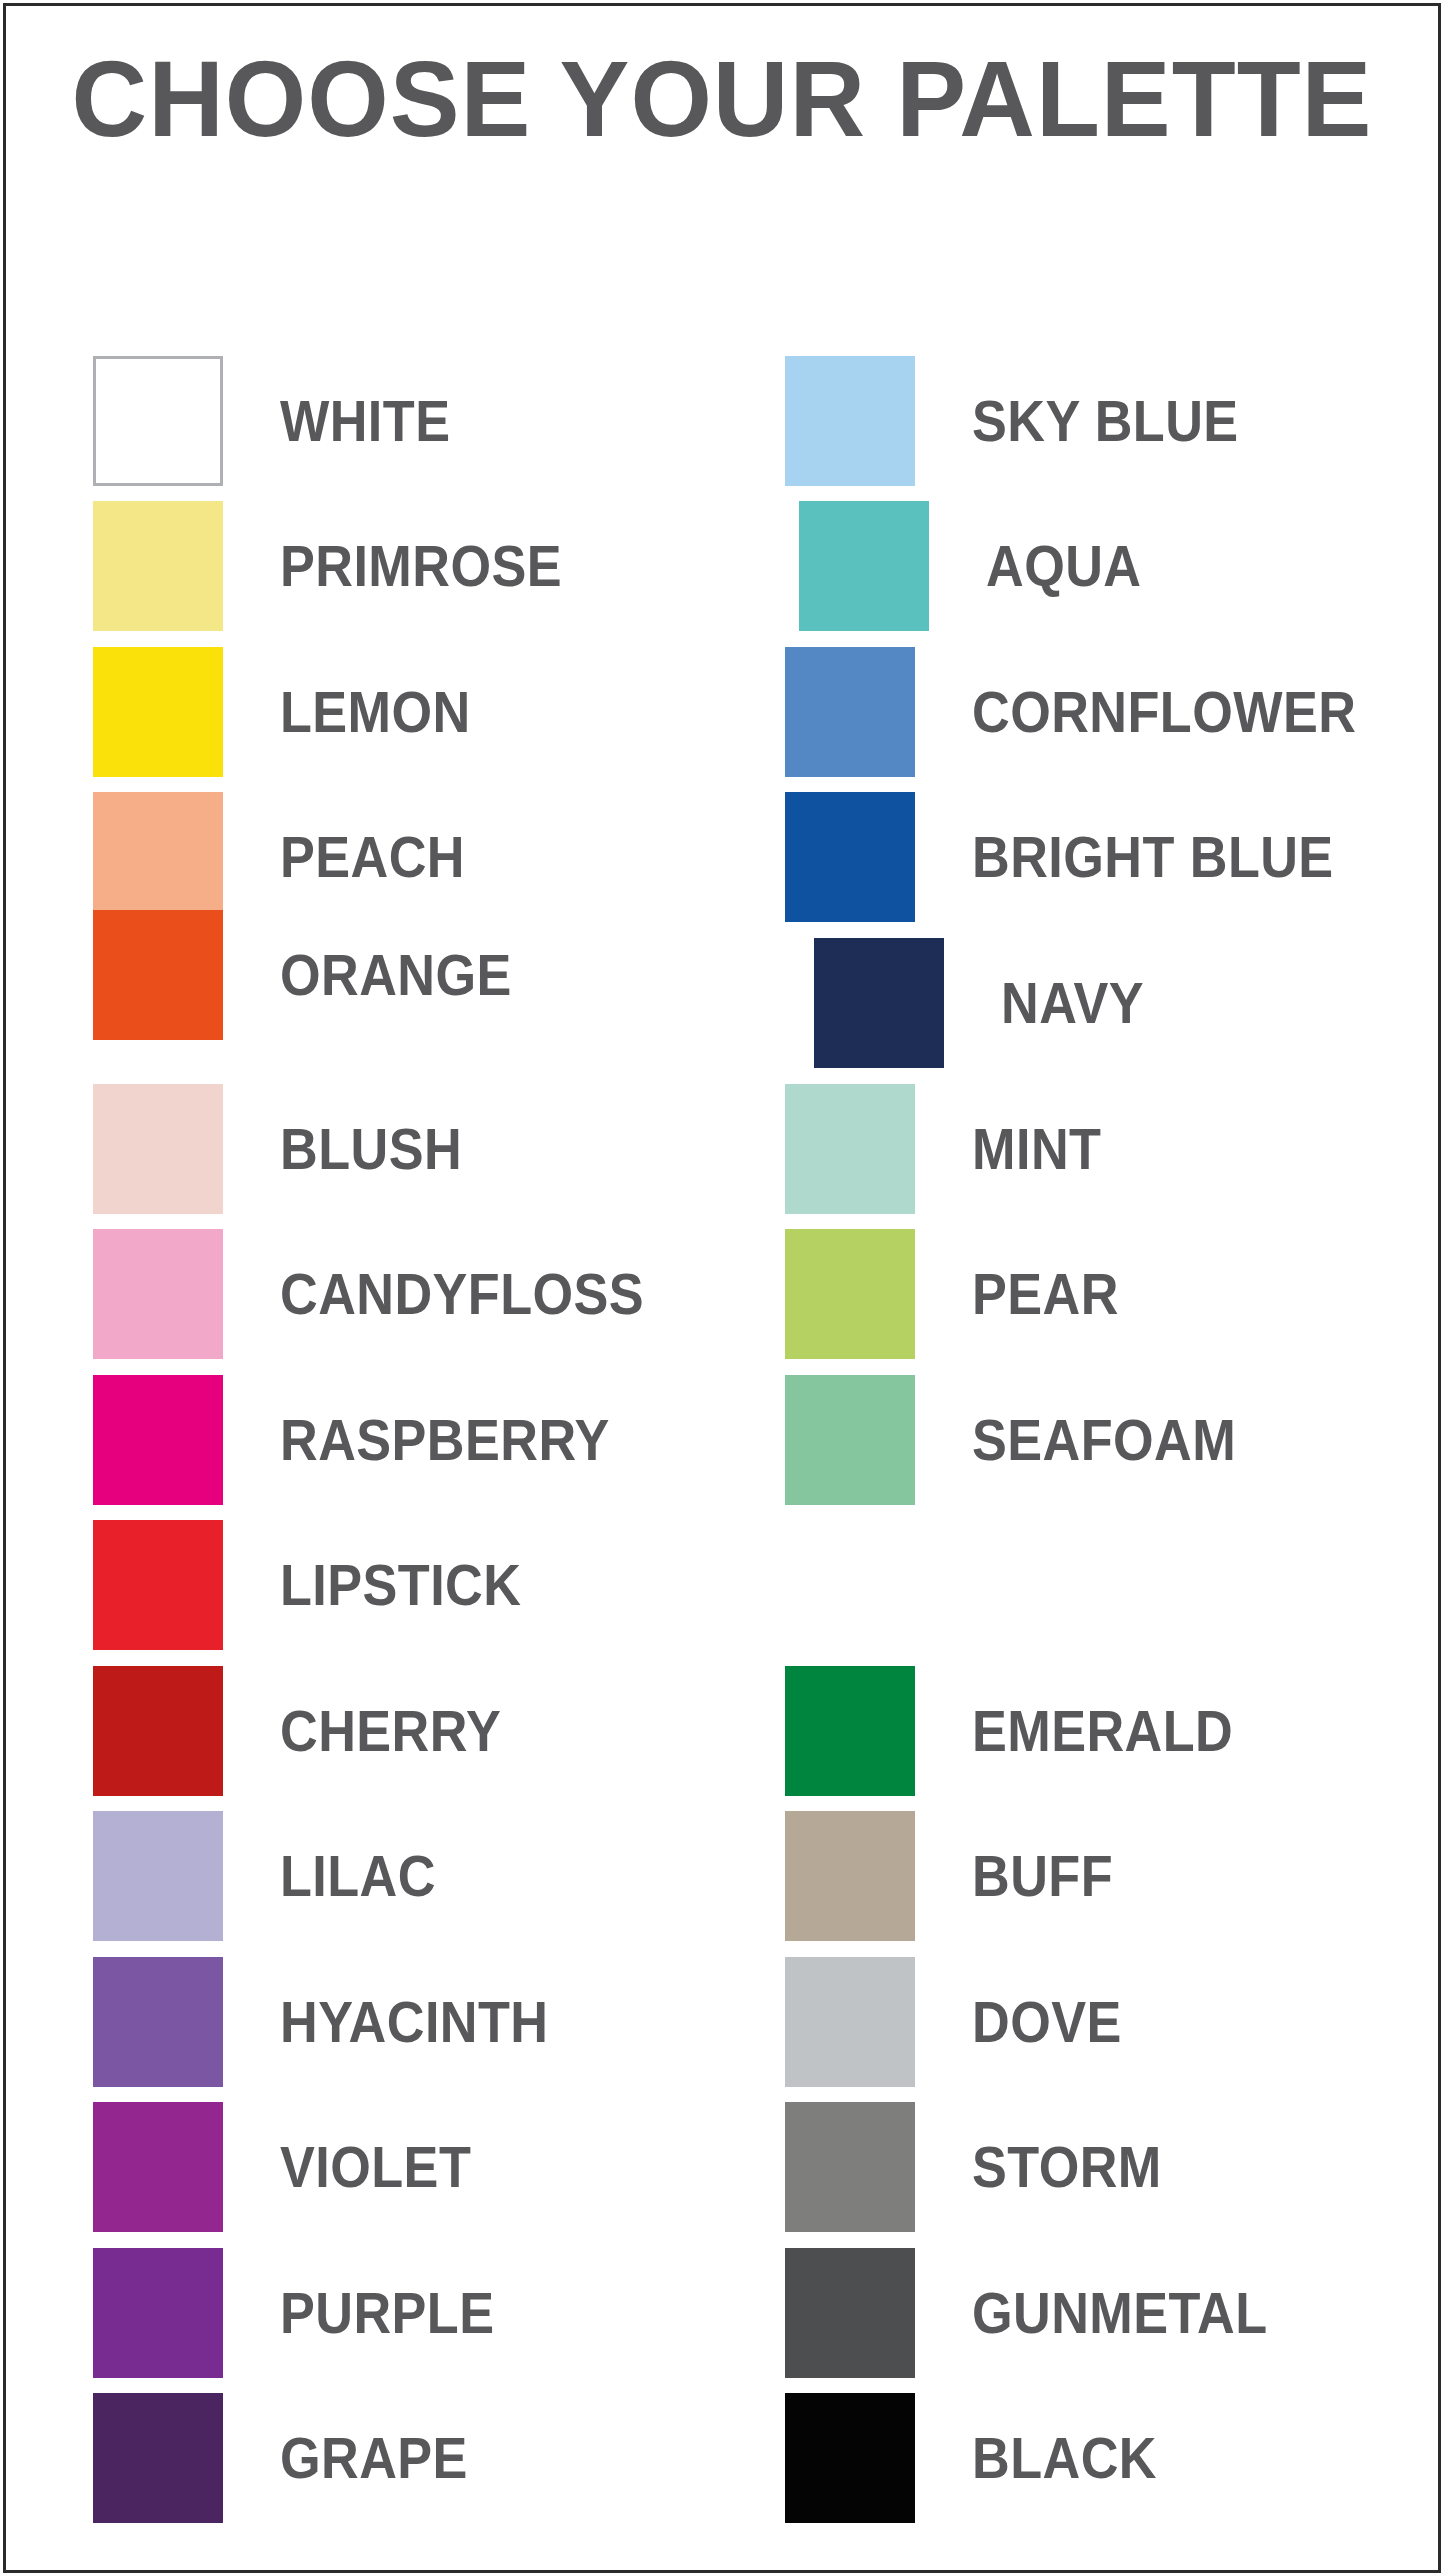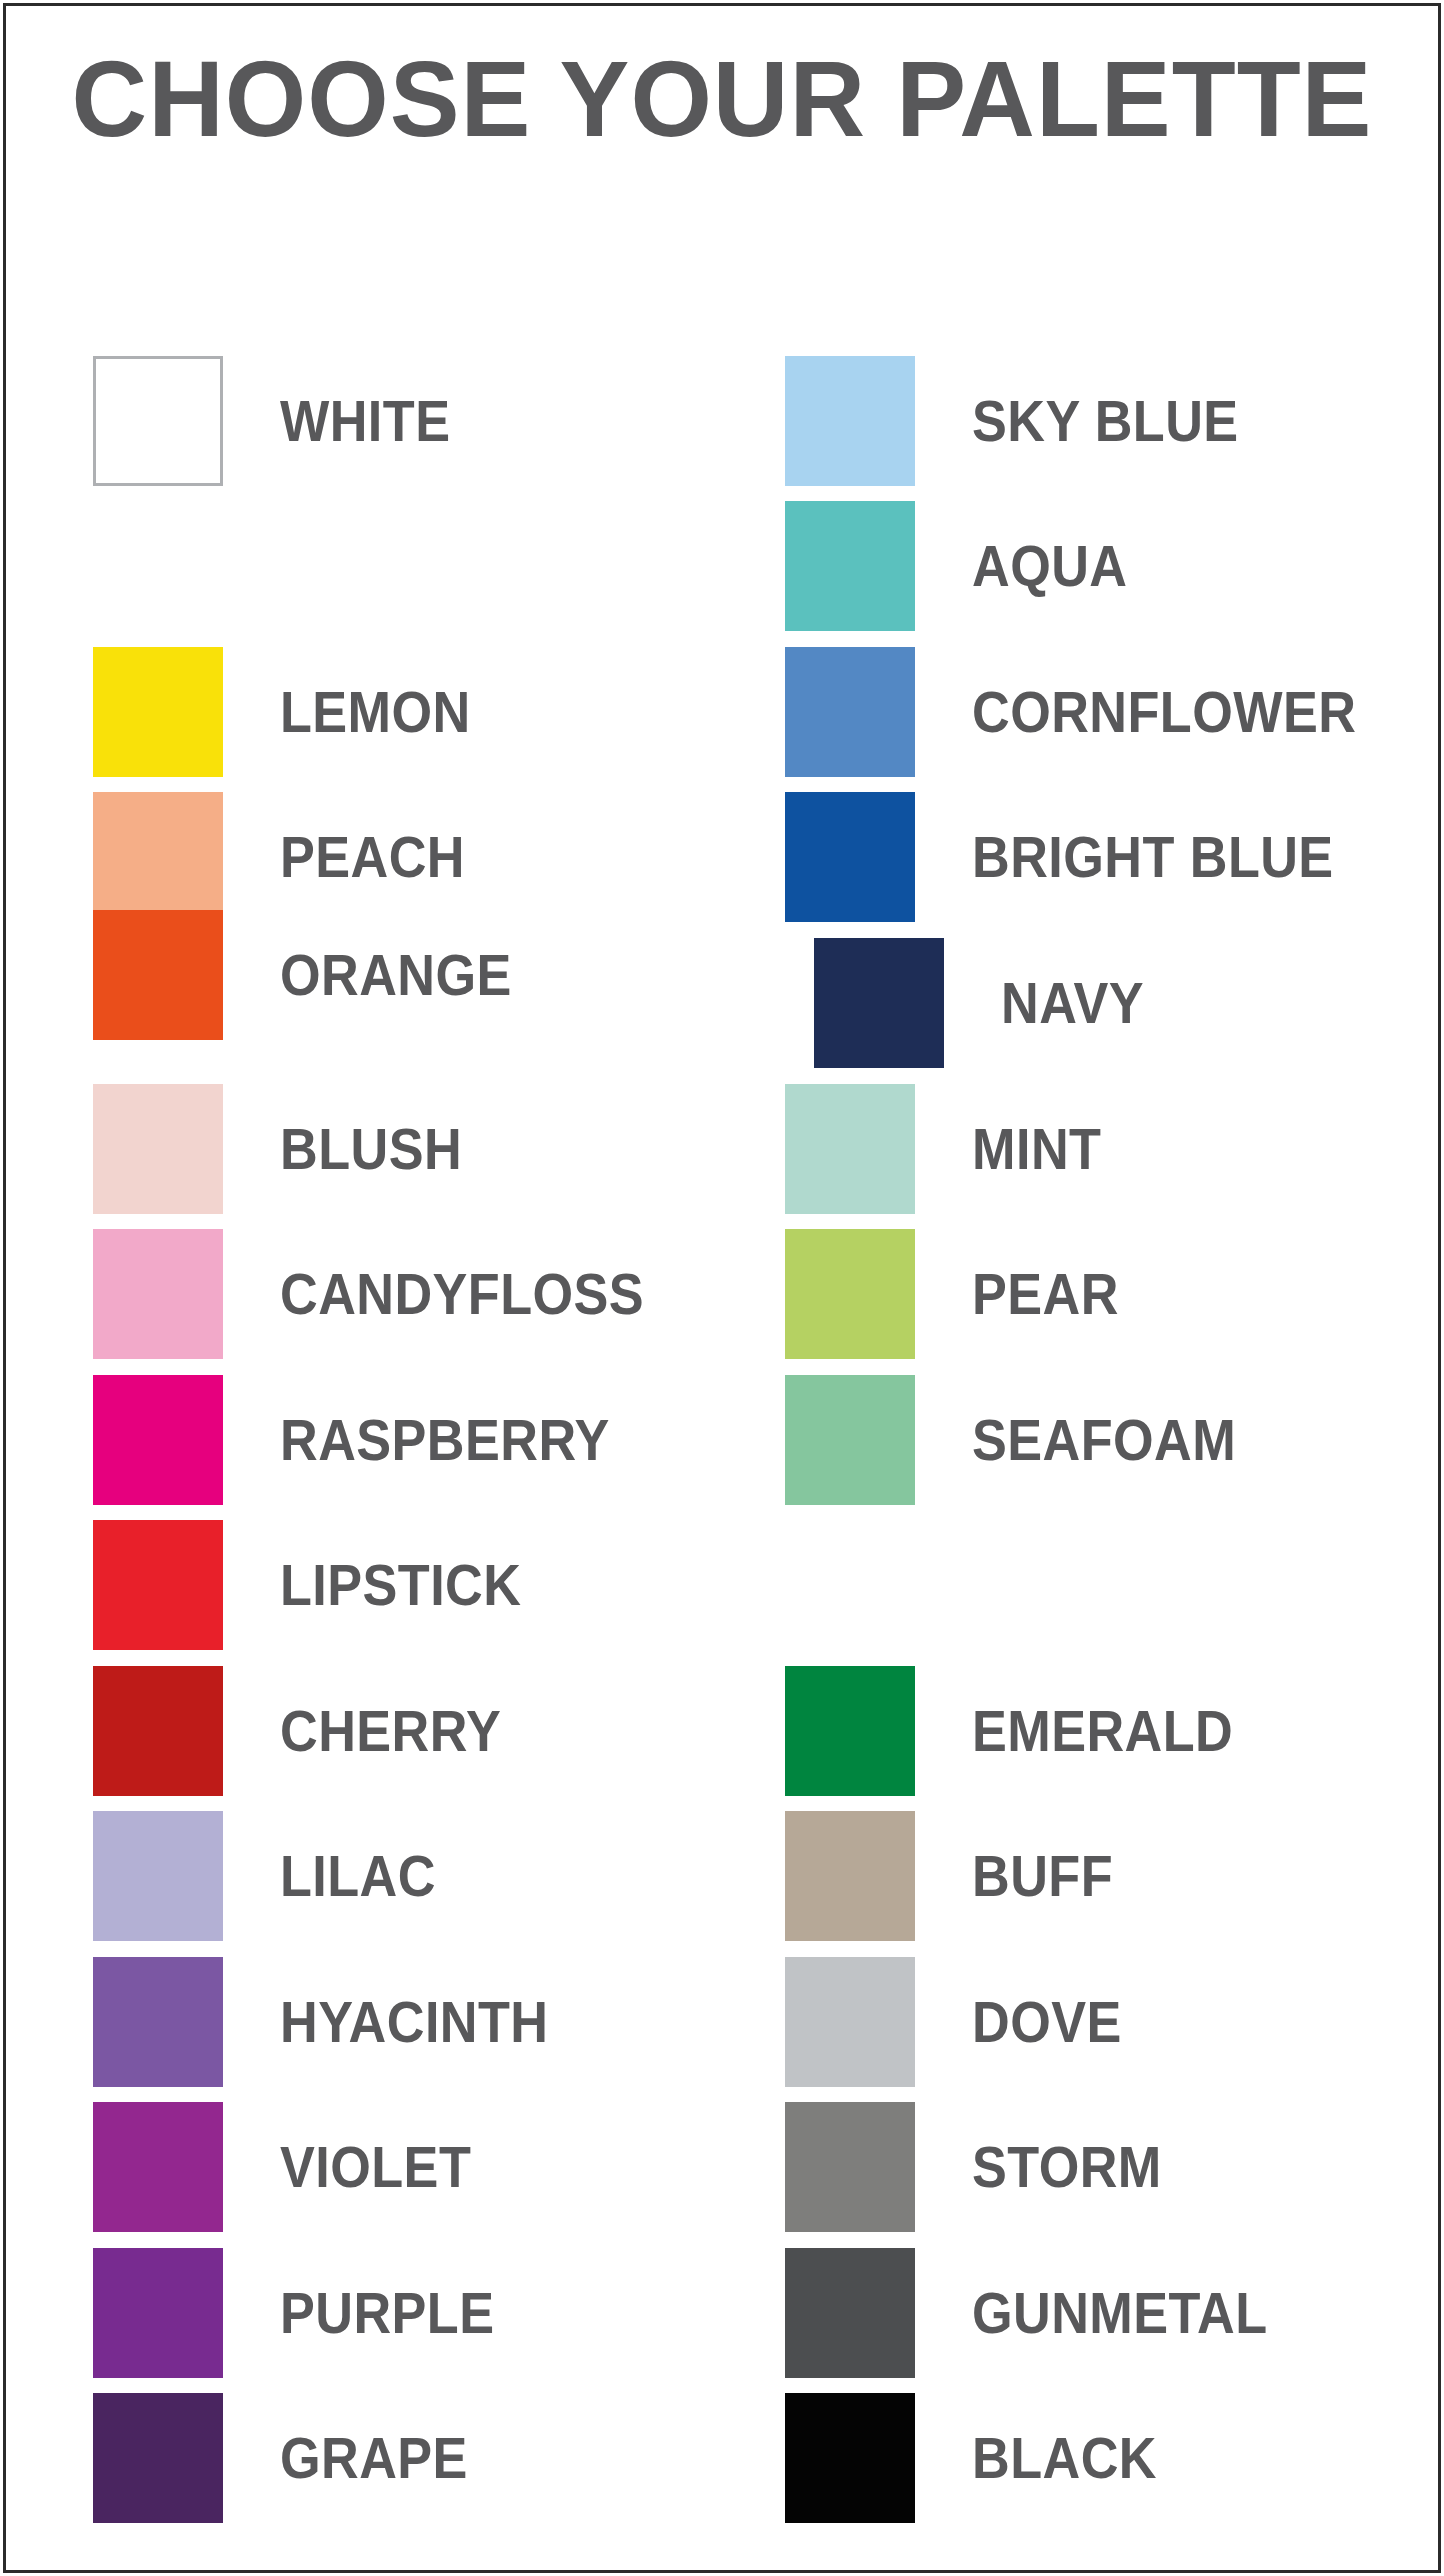--- a/index.html
+++ b/index.html
@@ -97,20 +97,24 @@
   <div class="frame"></div>
 
   <div class="poster-title">CHOOSE YOUR PALETTE</div>
 
   <div class="grid">
 
   <div class="swatch-row col-left" style="top: 356px;">
         <div class="chip bordered" title="#FFFFFF" style="background: rgb(255, 255, 255); border-color: rgb(174, 176, 179);"></div>
         <div class="chip-label" style="color: rgb(88, 88, 90);">WHITE</div>
       </div>
+      <div class="swatch-row col-left" style="top: 501px;">
+        <div class="chip" title="#F4E787" style="background: rgb(244, 231, 135);"></div>
+        <div class="chip-label" style="color: rgb(88, 88, 90);">PRIMROSE</div>
+      </div>
       <div class="swatch-row col-left" style="top: 647px;">
         <div class="chip" title="#F9E109" style="background: rgb(249, 225, 9);"></div>
         <div class="chip-label" style="color: rgb(88, 88, 90);">LEMON</div>
       </div>
       <div class="swatch-row col-left" style="top: 792px;">
         <div class="chip" title="#F5AE87" style="background: rgb(245, 174, 135);"></div>
         <div class="chip-label" style="color: rgb(88, 88, 90);">PEACH</div>
       </div>
       <div class="swatch-row col-left" style="top: 910px;">
         <div class="chip" title="#EA4E1B" style="background: rgb(234, 78, 27);"></div>
@@ -153,21 +157,21 @@
         <div class="chip-label" style="color: rgb(88, 88, 90);">PURPLE</div>
       </div>
       <div class="swatch-row col-left" style="top: 2393px;">
         <div class="chip" title="#4A2560" style="background: rgb(74, 37, 96);"></div>
         <div class="chip-label" style="color: rgb(88, 88, 90);">GRAPE</div>
       </div>
       <div class="swatch-row col-right" style="top: 356px;">
         <div class="chip" title="#A8D3F0" style="background: rgb(168, 211, 240);"></div>
         <div class="chip-label" style="color: rgb(88, 88, 90);">SKY BLUE</div>
       </div>
-      <div class="swatch-row col-right" style="top: 501px;">
+      <div class="swatch-row col-right" style="top: 501px; margin-left: 14px;">
         <div class="chip" title="#5BC1BE" style="background: rgb(91, 193, 190);"></div>
         <div class="chip-label" style="color: rgb(88, 88, 90);">AQUA</div>
       </div>
       <div class="swatch-row col-right" style="top: 647px;">
         <div class="chip" title="#5388C4" style="background: rgb(83, 136, 196);"></div>
         <div class="chip-label" style="color: rgb(88, 88, 90);">CORNFLOWER</div>
       </div>
       <div class="swatch-row col-right" style="top: 792px;">
         <div class="chip" title="#0E52A0" style="background: rgb(14, 82, 160);"></div>
         <div class="chip-label" style="color: rgb(88, 88, 90);">BRIGHT BLUE</div>

